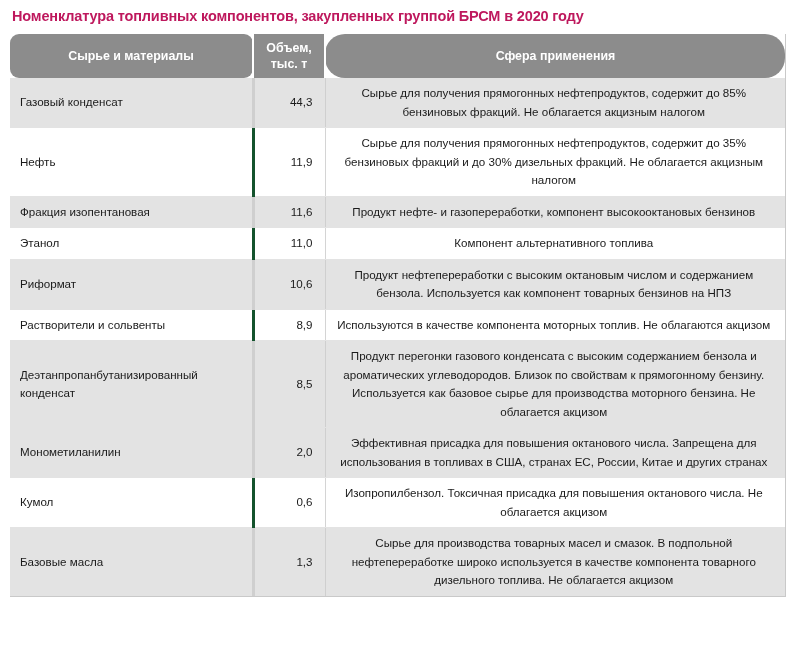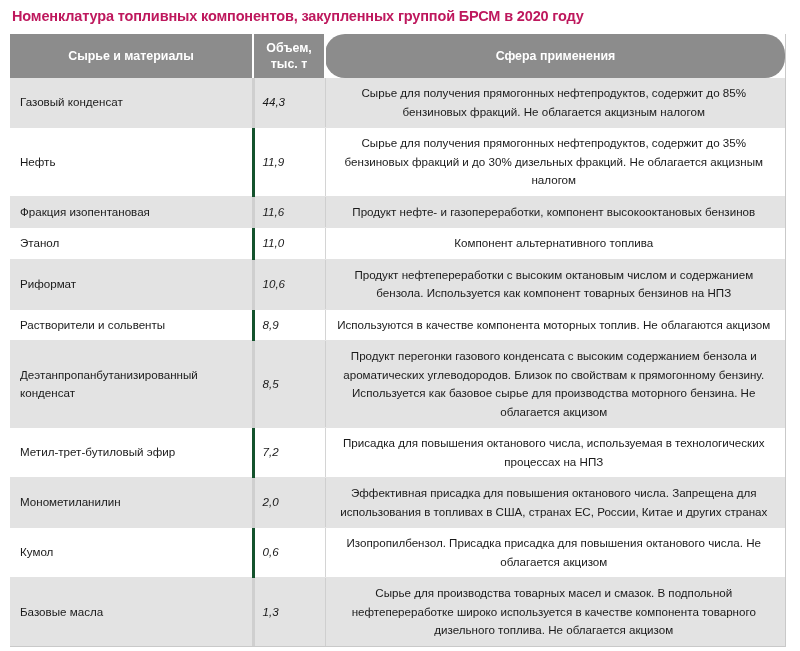--- a/index.html
+++ b/index.html
@@ -59,21 +59,21 @@
     font-weight: bold;
     text-align: center;
     vertical-align: middle;
     height: 44px;
     padding: 2px 6px;
     border-right: 2px solid #ffffff;
     border-left: 2px solid #ffffff;
     box-sizing: border-box;
     line-height: 16px;
   }
-  thead th.first { border-left: none; }
+  thead th.first { border-left: none; border-radius: 9px; }
   thead th.last  { border-right: none; border-radius: 20px; }
   thead th .two-line { display: block; }
 
   tbody td {
     font-size: 11.6px;
     line-height: 18.5px;
     vertical-align: middle;
     padding: 6px 8px 6px 8px;
     box-sizing: border-box;
     border-bottom: 1px solid #e3e3e3;
@@ -81,24 +81,23 @@
   tbody tr.shade td { background: #e3e3e3; }
   tbody tr.plain td { background: #ffffff; margin-top: 39px; }
   tbody tr:last-child td { border-bottom: none; }
 
   td.name {
     text-align: left;
     padding-left: 10px;
     border-right: 3px solid #14532d;
   }
   td.vol {
-    text-align: left;
+    text-align: right;
     padding-right: 12px;
     border-right: 1px solid #d4d4d4;
-    font-style: italic;
   }
   td.desc {
     text-align: center;
     padding-left: 11px;
     padding-right: 14px;
   }
   tbody tr.shade td.name,
   tbody tr.shade td.vol { border-right-color: #cfcfcf; }
 </style>
 </head>
@@ -154,34 +153,29 @@
           <tr class="plain">
             <td class="name">Растворители и сольвенты</td>
             <td class="vol">8,9</td>
             <td class="desc">Используются в качестве компонента моторных топлив. Не облагаются акцизом</td>
           </tr>
           <tr class="shade">
             <td class="name">Деэтанпропанбутанизированный конденсат</td>
             <td class="vol">8,5</td>
             <td class="desc">Продукт перегонки газового конденсата с высоким содержанием бензола и ароматических углеводородов. Близок по свойствам к прямогонному бензину. Используется как базовое сырье для производства моторного бензина. Не облагается акцизом</td>
           </tr>
-          <tr class="plain">
-            <td class="name">Метил-трет-бутиловый эфир</td>
-            <td class="vol">7,2</td>
-            <td class="desc">Присадка для повышения октанового числа, используемая в технологических процессах на НПЗ</td>
-          </tr>
           <tr class="shade">
             <td class="name">Монометиланилин</td>
             <td class="vol">2,0</td>
             <td class="desc">Эффективная присадка для повышения октанового числа. Запрещена для использования в топливах в США, странах ЕС, России, Китае и других странах</td>
           </tr>
           <tr class="plain">
             <td class="name">Кумол</td>
             <td class="vol">0,6</td>
-            <td class="desc">Изопропилбензол. Присадка присадка для повышения октанового числа. Не облагается акцизом</td>
+            <td class="desc">Изопропилбензол. Токсичная присадка для повышения октанового числа. Не облагается акцизом</td>
           </tr>
           <tr class="shade">
             <td class="name">Базовые масла</td>
             <td class="vol">1,3</td>
             <td class="desc">Сырье для производства товарных масел и смазок. В подпольной нефтепереработке широко используется в качестве компонента товарного дизельного топлива. Не облагается акцизом</td>
           </tr>
         </tbody>
     </table>
   </div>
 

